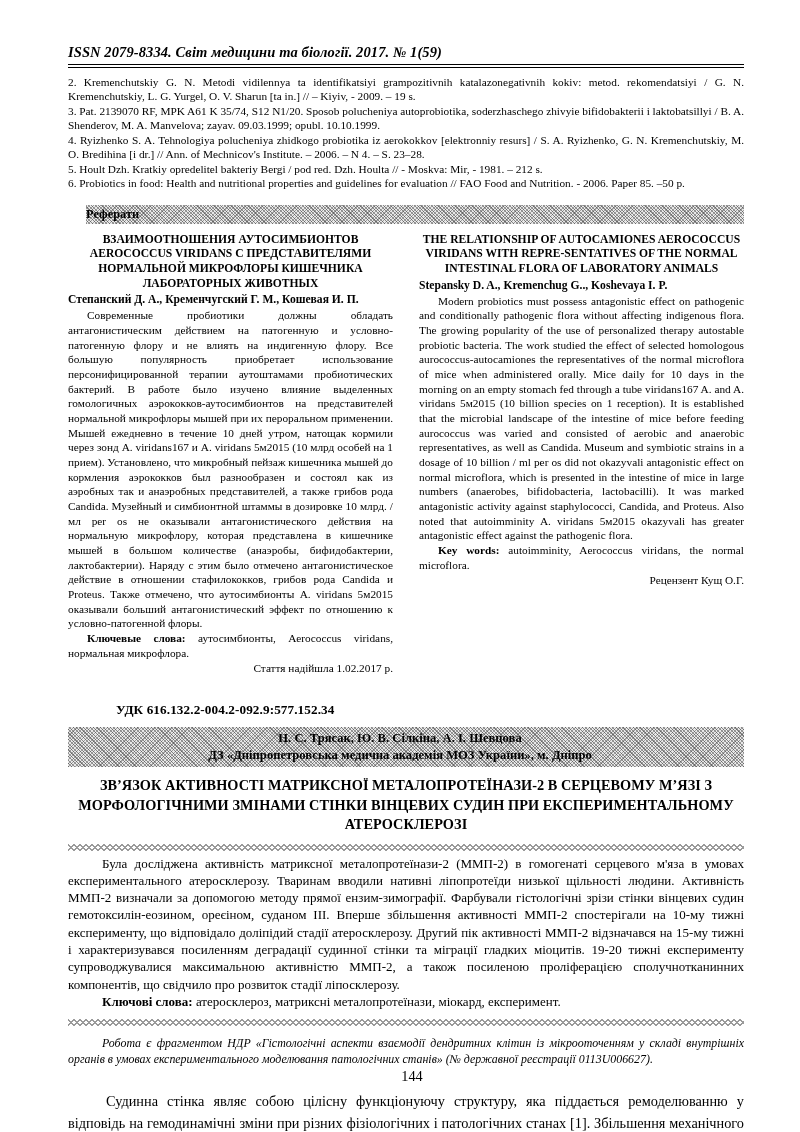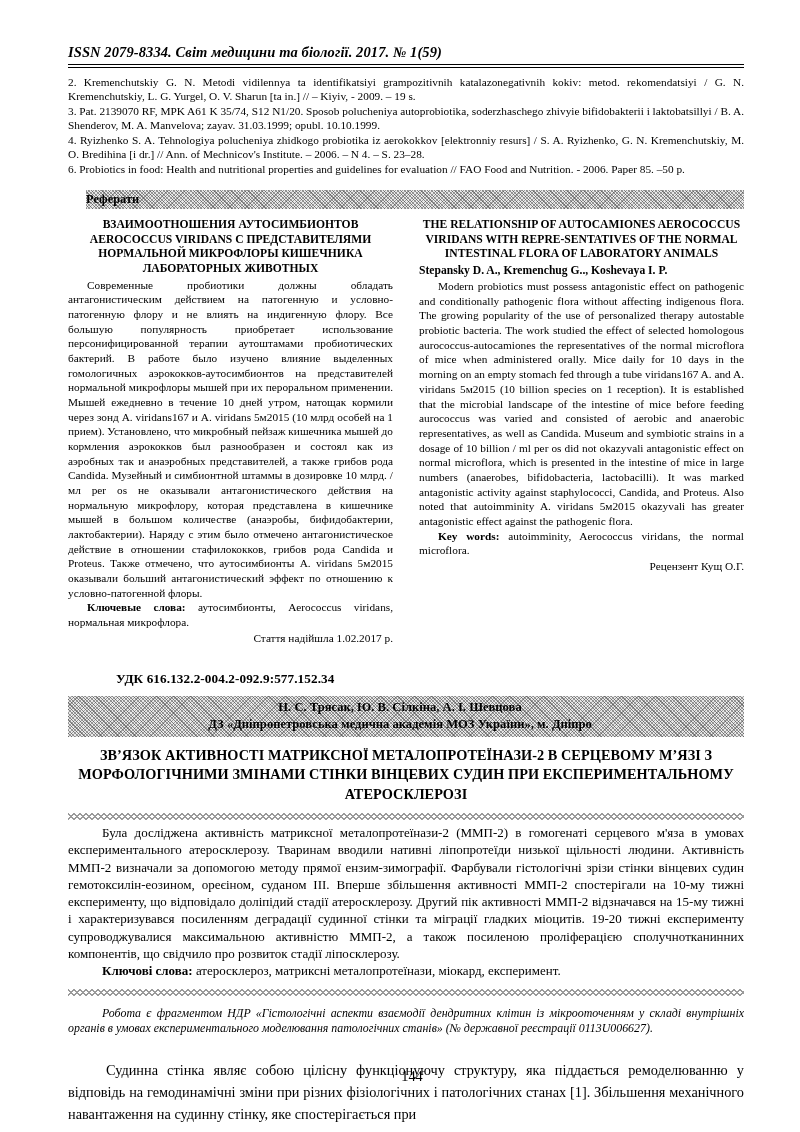--- a/index.html
+++ b/index.html
@@ -222,34 +222,36 @@
 <body>
 
 <div class="page">
   <div class="content">
 
     <div class="runhead">ISSN 2079-8334. Світ медицини та біології. 2017. № 1(59)</div>
     <div class="rule-double"></div>
 
     <div class="reflist">
       <p>2. Kremenchutskiy G. N. Metodi vidilennya ta identifikatsiyi grampozitivnih katalazonegativnih kokiv: metod. rekomendatsiyi / G. N. Kremenchutskiy, L. G. Yurgel, O. V. Sharun [ta in.] // – Kiyiv, - 2009. – 19 s.</p>
-      <p>3. Pat. 2139070 RF, MPK A61 K 35/74, S12 N1/20. Sposob polucheniya autoprobiotika, soderzhaschego zhivyie bifidobakterii i laktobatsillyi / B. A. Shenderov, M. A. Manvelova; zayav. 31.03.1999; opubl. 10.10.1999.</p>
+      <p>3. Pat. 2139070 RF, MPK A61 K 35/74, S12 N1/20. Sposob polucheniya autoprobiotika, soderzhaschego zhivyie bifidobakterii i laktobatsillyi / B. A. Shenderov, M. A. Manvelova; zayav. 09.03.1999; opubl. 10.10.1999.</p>
       <p>4. Ryizhenko S. A. Tehnologiya polucheniya zhidkogo probiotika iz aerokokkov [elektronniy resurs] / S. A. Ryizhenko, G. N. Kremenchutskiy, M. O. Bredihina [i dr.] // Ann. of Mechnicov's Institute. – 2006. – N 4. – S. 23–28.</p>
+      <p>5. Hoult Dzh. Kratkiy opredelitel bakteriy Bergi / pod red. Dzh. Houlta // - Moskva: Mir, - 1981. – 212 s.</p>
       <p>6. Probiotics in food: Health and nutritional properties and guidelines for evaluation // FAO Food and Nutrition. - 2006. Paper 85. –50 p.</p>
       <p></p>
     </div>
 
     <div class="hatch band-referaty">
       <span>Реферати</span>
     </div>
 
     <div class="abs-wrap">
 
       <div class="abs-col">
         <div class="abs-title">ВЗАИМООТНОШЕНИЯ АУТОСИМБИОНТОВ AEROCOCCUS VIRIDANS С ПРЕДСТАВИТЕЛЯМИ НОРМАЛЬНОЙ МИКРОФЛОРЫ КИШЕЧНИКА ЛАБОРАТОРНЫХ ЖИВОТНЫХ</div>
+        <div class="abs-authors">Степанский Д. А., Кременчугский Г. М., Кошевая И. П.</div>
         <p class="abs-body">Современные пробиотики должны обладать антагонистическим действием на патогенную и условно-патогенную флору и не влиять на индигенную флору. Все большую популярность приобретает использование персонифицированной терапии аутоштамами пробиотических бактерий. В работе было изучено влияние выделенных гомологичных аэрококков-аутосимбионтов на представителей нормальной микрофлоры мышей при их пероральном применении. Мышей ежедневно в течение 10 дней утром, натощак кормили через зонд A. viridans167 и A. viridans 5м2015 (10 млрд особей на 1 прием). Установлено, что микробный пейзаж кишечника мышей до кормления аэрококков был разнообразен и состоял как из аэробных так и анаэробных представителей, а также грибов рода Candida. Музейный и симбионтной штаммы в дозировке 10 млрд. / мл per os не оказывали антагонистического действия на нормальную микрофлору, которая представлена в кишечнике мышей в большом количестве (анаэробы, бифидобактерии, лактобактерии). Наряду с этим было отмечено антагонистическое действие в отношении стафилококков, грибов рода Candida и Proteus. Также отмечено, что аутосимбионты A. viridans 5м2015 оказывали больший антагонистический эффект по отношению к условно-патогенной флоры.</p>
         <p class="abs-keys"><b>Ключевые слова:</b> <span>аутосимбионты, Aerococcus viridans, нормальная микрофлора.</span></p>
         <div class="abs-foot">Стаття надійшла 1.02.2017 р.</div>
       </div>
 
       <div class="abs-col">
         <div class="abs-title">THE RELATIONSHIP OF AUTOCAMIONES AEROCOCCUS VIRIDANS WITH REPRE-SENTATIVES OF THE NORMAL INTESTINAL FLORA OF LABORATORY ANIMALS</div>
         <div class="abs-authors">Stepansky D. A., Kremenchug G.., Koshevaya I. P.</div>
         <p class="abs-body">Modern probiotics must possess antagonistic effect on pathogenic and conditionally pathogenic flora without affecting indigenous flora. The growing popularity of the use of personalized therapy autostable probiotic bacteria. The work studied the effect of selected homologous aurococcus-autocamiones the representatives of the normal microflora of mice when administered orally. Mice daily for 10 days in the morning on an empty stomach fed through a tube viridans167 A. and A. viridans 5м2015 (10 billion species on 1 reception). It is established that the microbial landscape of the intestine of mice before feeding aurococcus was varied and consisted of aerobic and anaerobic representatives, as well as Candida. Museum and symbiotic strains in a dosage of 10 billion / ml per os did not okazyvali antagonistic effect on normal microflora, which is presented in the intestine of mice in large numbers (anaerobes, bifidobacteria, lactobacilli). It was marked antagonistic activity against staphylococci, Candida, and Proteus. Also noted that autoimminity A. viridans 5м2015 okazyvali has greater antagonistic effect against the pathogenic flora.</p>
         <p class="abs-keys"><b>Key words:</b> <span>autoimminity, Aerococcus viridans, the normal microflora.</span></p>

